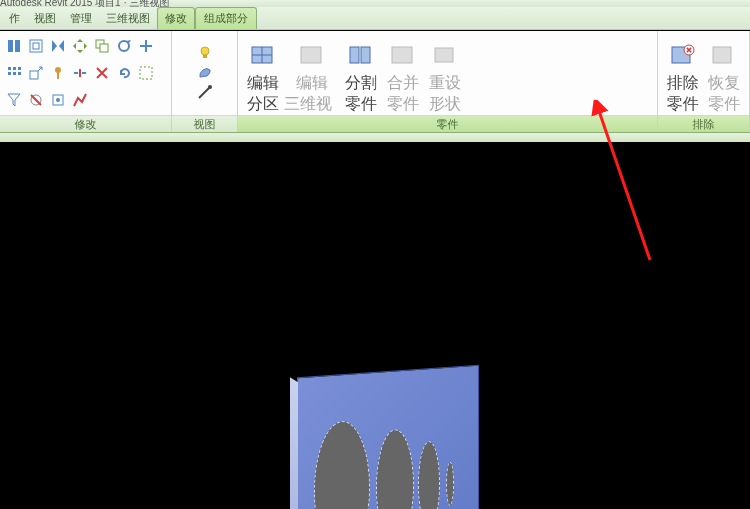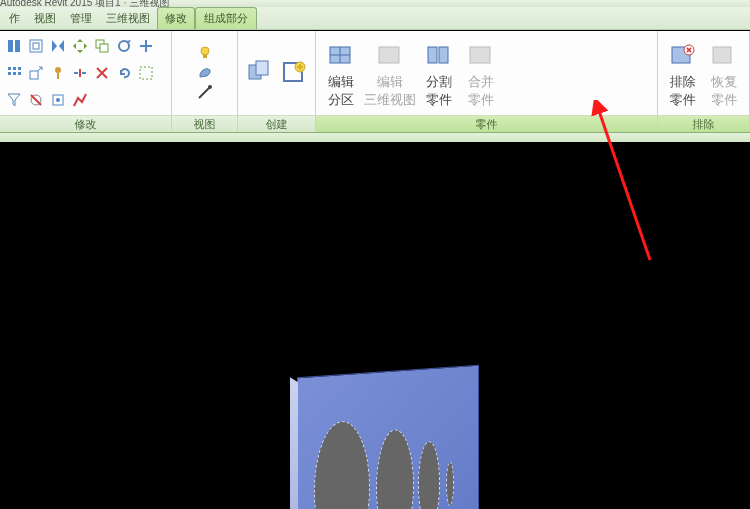--- a/index.html
+++ b/index.html
@@ -52,21 +52,21 @@
     background: linear-gradient(#d2ecb6,#bde29a);
     padding: 3px 8px; color: #3d5a2c; margin-left: 0;
     border: 1px solid #8cae7a; border-bottom: none;
     border-radius: 3px 3px 0 0;
   }
 
   
   .bigbtn {
     display: flex; flex-direction: column; align-items: center;
     justify-content: flex-start; width: 42px; height: 66px;
-    padding-top: 2px; font-size: 13px; color: #444;
+    padding-top: 2px; font-size: 16px; color: #444;
     cursor: pointer;
   }
   .bigbtn.disabled { color: #a6a6a6; }
   .bigbtn .icn {
     width: 30px; height: 30px; margin-bottom: 3px;
     display: flex; align-items: center; justify-content: center;
   }
 
   
   svg.icon { width: 28px; height: 28px; }
@@ -218,34 +218,20 @@
         </svg>
       <svg class="small">
           <path d="M2 13 L13 2" stroke="#444" stroke-width="2"></path>
           <circle cx="13" cy="2" r="2" fill="#444"></circle>
         </svg>
     </div>
     <div class="panel-title">视图</div>
   </div>
 
 
-  <div class="panel" style="width:78px">
-    <div class="panel-body" style="gap:6px">
-      <svg class="icon">
-          <rect x="3" y="6" width="12" height="14" fill="#a8c1e6" stroke="#5b7bb0"></rect>
-          <rect x="10" y="2" width="12" height="14" fill="#cfe0f7" stroke="#5b7bb0"></rect>
-        </svg>
-      <svg class="icon">
-          <rect x="4" y="4" width="18" height="18" fill="none" stroke="#5b7bb0" stroke-width="2"></rect>
-          <circle cx="20" cy="8" r="5" fill="#f6d54b" stroke="#c9a82a"></circle>
-          <path d="M20 5 L20 11 M17 8 L23 8" stroke="#c9a82a" stroke-width="1.5"></path>
-        </svg>
-    </div>
-    <div class="panel-title">创建</div>
-  </div>
 
   <div class="panel" style="flex:1">
     <div class="panel-body" style="gap:0;justify-content:flex-start">
       <div class="bigbtn">
         <div class="icn">
             <svg class="icon">
               <rect x="3" y="5" width="20" height="16" fill="#a8c1e6" stroke="#4b6fae"></rect>
               <path d="M3 13 L23 13 M13 5 L13 21" stroke="#4b6fae"></path>
             </svg>
           </div>
@@ -272,20 +258,29 @@
         <span>零件</span>
       </div>
       <div class="bigbtn disabled">
         <div class="icn">
             <svg class="icon">
               <rect x="3" y="5" width="20" height="16" fill="#ddd" stroke="#bbb"></rect>
             </svg>
           </div>
         <span>合并</span>
         <span>零件</span>
+      </div>
+      <div class="bigbtn disabled">
+        <div class="icn">
+            <svg class="icon">
+              <rect x="4" y="6" width="18" height="14" fill="#ddd" stroke="#bbb"></rect>
+            </svg>
+          </div>
+        <span>重设</span>
+        <span>形状</span>
       </div>
     </div>
     <div class="panel-title active">零件</div>
   </div>
 
   <div class="panel" style="width:92px">
     <div class="panel-body" style="gap:0">
       <div class="bigbtn">
         <div class="icn">
             <svg class="icon">

